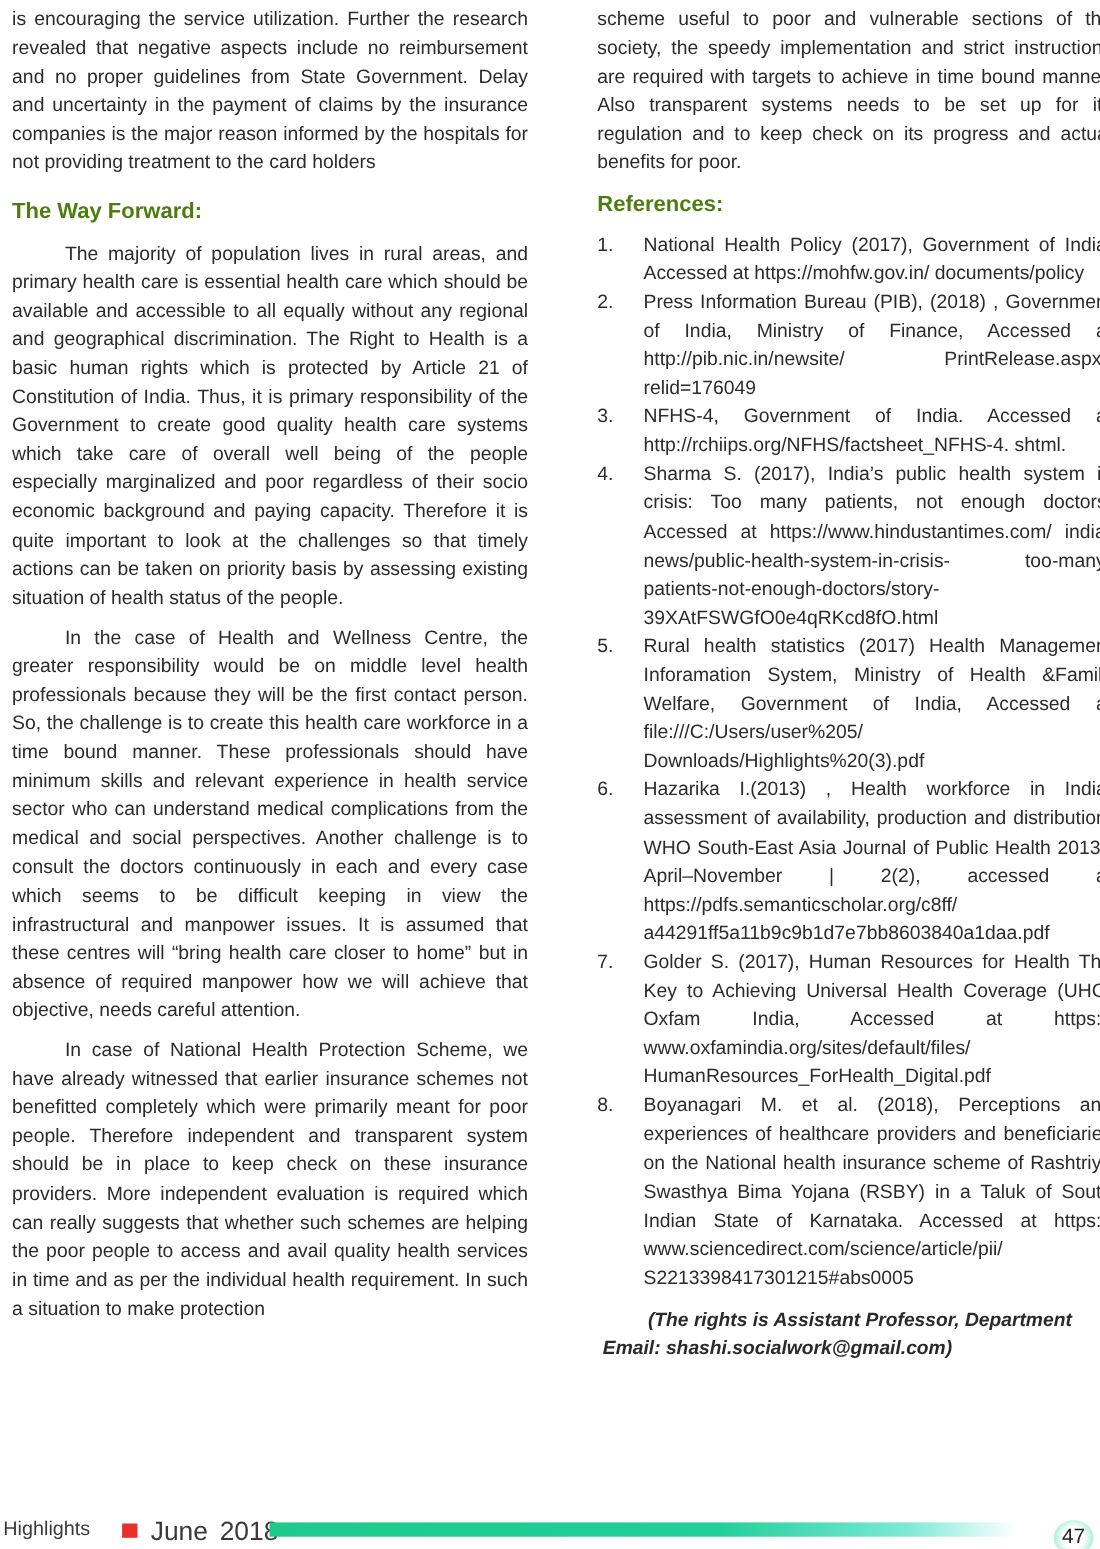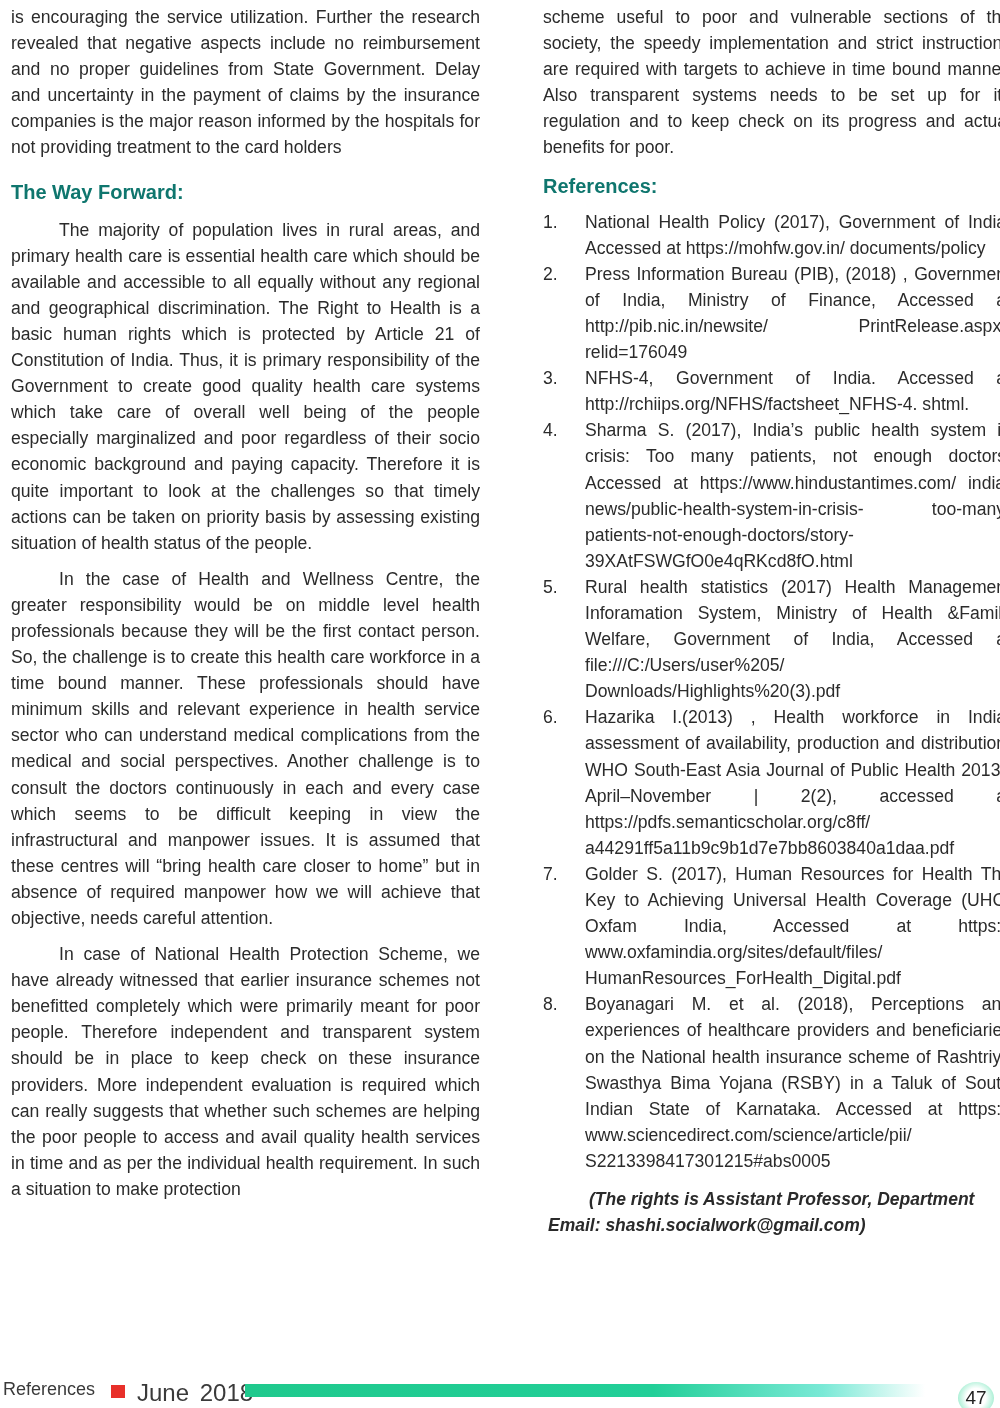--- a/index.html
+++ b/index.html
@@ -12,21 +12,21 @@
     position: absolute; top: 4px;
     font-size: 17.6px; line-height: 26.1px;
     text-align: justify;
   }
   .col-left { left: 11px; width: 469px; }
   .col-right { left: 543px; width: 468px; }
   p { margin: 0; }
   p.indent { text-indent: 48px; }
   .gap { height: 10px; }
   .heading {
-    color: #0f766e; font-weight: bold; font-size: 20px;
+    color: #4d7c0f; font-weight: bold; font-size: 20px;
     margin: 18px 0 12px 0; line-height: 26px;
   }
   .col-right .heading { margin: 12px 0 10px 0; }
   ol.refs { list-style: none; margin: 0; padding: 0; }
   ol.refs li { position: relative; padding-left: 42px; margin: 0; text-align: justify; word-break: break-word; }
   ol.refs li .num { position: absolute; left: 0; top: 0; }
   .author {
     font-style: italic; font-weight: bold; color: #2a2a2a;
     font-size: 17.5px; line-height: 26px; margin-top: 12px;
   }
@@ -80,18 +80,18 @@
     <li><span class="num">7.</span><span>Golder S. (2017), Human Resources for Health The Key to Achieving Universal Health Coverage (UHC) Oxfam India, Accessed at https:// www.oxfamindia.org/sites/default/files/ HumanResources_ForHealth_Digital.pdf</span></li>
     <li><span class="num">8.</span><span>Boyanagari M. et al. (2018), Perceptions and experiences of healthcare providers and beneficiaries on the National health insurance scheme of Rashtriya Swasthya Bima Yojana (RSBY) in a Taluk of South Indian State of Karnataka. Accessed at https:// www.sciencedirect.com/science/article/pii/ S2213398417301215#abs0005</span></li>
   </ol>
   <div class="author">
     <span class="line1">(The rights is Assistant Professor, Department</span>
     <span class="line">Email: shashi.socialwork@gmail.com)</span>
   </div>
 </div>
 
 <div class="footer">
-  <span class="mag">References</span>
+  <span class="mag">Highlights</span>
   <span class="sq"></span>
   <span class="date">June 2018</span>
   <span class="bar"></span>
   <span class="page">47</span>
 </div>
 
 </body></html>

